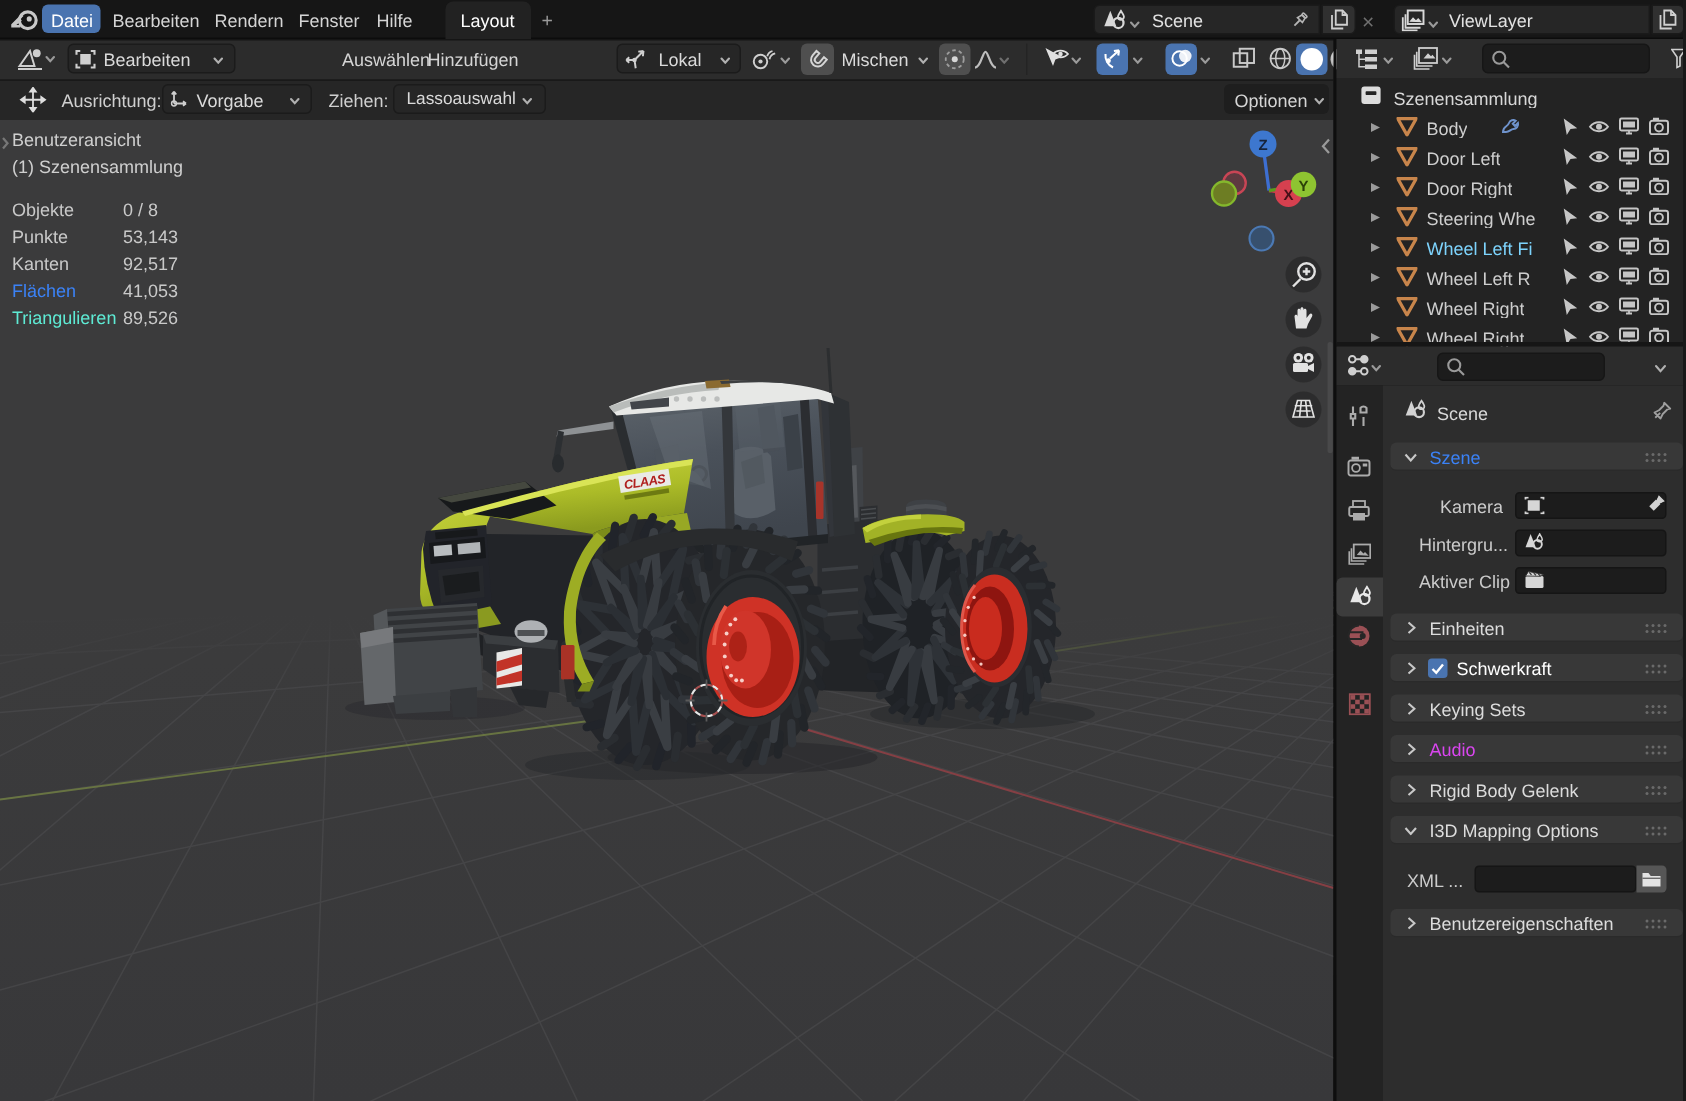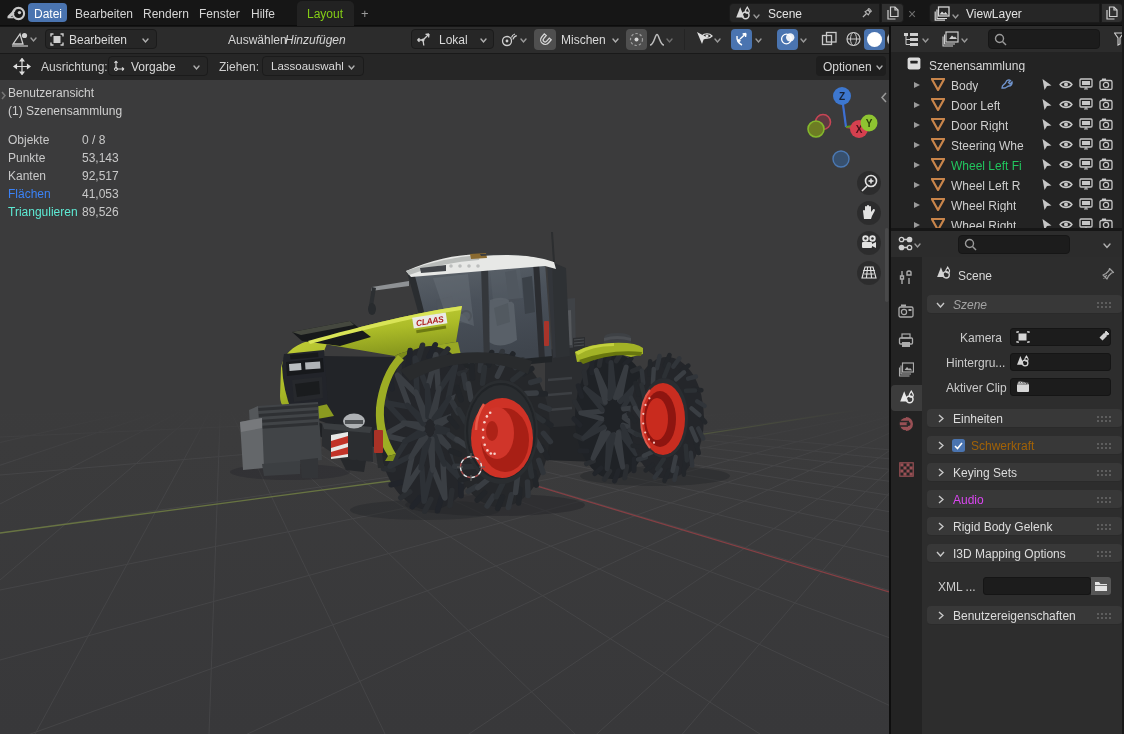--- a/index.html
+++ b/index.html
@@ -16,21 +16,21 @@
 <path d="M1 13 L8 6 M1.5 13.5 L7 9" stroke="#c8c8c8" stroke-width="1.8" fill="none"></path>
 <path d="M0.5 13.5 L6.5 13.5" stroke="#c8c8c8" stroke-width="1.6"></path>
 </svg>
 <div class="a" style="left:28px;top:3px;width:39px;height:19px;background:#4a74b0;border-radius:4px"></div>
 <div class="t" style="left:34px;top:8px;font-size:12px;color:#fff;">Datei</div>
 <div class="t" style="left:75px;top:8px;font-size:12px;color:#d5d5d5;">Bearbeiten</div>
 <div class="t" style="left:143px;top:8px;font-size:12px;color:#d5d5d5;">Rendern</div>
 <div class="t" style="left:199px;top:8px;font-size:12px;color:#d5d5d5;">Fenster</div>
 <div class="t" style="left:251px;top:8px;font-size:12px;color:#d5d5d5;">Hilfe</div>
 <div class="a" style="left:297px;top:1px;width:57px;height:25px;background:#222222;border-radius:5px 5px 0 0"></div>
-<div class="t" style="left:307px;top:8px;font-size:12px;color:#84cc16;">Layout</div>
+<div class="t" style="left:307px;top:8px;font-size:12px;color:#ffffff;">Layout</div>
 <div class="t" style="left:361px;top:7px;font-size:13px;color:#9a9a9a;">+</div>
 <div class="a" style="left:729px;top:3px;width:151px;height:20px;background:#262626;border-radius:4px 0 0 4px;border:1px solid #1a1a1a"></div>
 <svg class="a" style="left:735px;top:6px" width="16.0" height="15.0" viewBox="0 0 16 15">
       <path d="M5.2 1.2 L9.2 11.5 L1.2 11.5 Z" fill="#d8d8d8"></path>
       <circle cx="10.6" cy="9.3" r="3.4" fill="none" stroke="#d8d8d8" stroke-width="1.5"></circle>
       <path d="M12.3 1.2 C13.6 3.2 14.3 4.2 14.3 5.2 A2 2 0 0 1 10.3 5.2 C10.3 4.2 11 3.2 12.3 1.2 Z" fill="none" stroke="#d8d8d8" stroke-width="1.2"></path>
     </svg>
 <svg class="a" style="left:753px;top:14px" width="7" height="5">
       <path d="M1 1 L3.5 3.8500000000000005 L6 1" stroke="#9a9a9a" stroke-width="1.4" fill="none" stroke-linecap="round"></path>
     </svg>
@@ -78,21 +78,21 @@
 <svg class="a" style="left:50px;top:33px" width="14" height="13" viewBox="0 0 14 13">
 <rect x="3.5" y="3" width="7" height="7" fill="#cfcfcf"></rect>
 <path d="M1 3.5 L1 1 L3.5 1 M10.5 1 L13 1 L13 3.5 M13 9.5 L13 12 L10.5 12 M3.5 12 L1 12 L1 9.5" stroke="#cfcfcf" stroke-width="1.4" fill="none"></path>
 </svg>
 <div class="t" style="left:69px;top:34px;font-size:12px;color:#dadada;">Bearbeiten</div>
 <svg class="a" style="left:142px;top:38px" width="7" height="5">
       <path d="M1 1 L3.5 3.8500000000000005 L6 1" stroke="#b0b0b0" stroke-width="1.4" fill="none" stroke-linecap="round"></path>
     </svg>
 <div class="t" style="left:164px;top:34px;font-size:12px;color:#d5d5d5;margin-top:24px;">Ansicht</div>
 <div class="t" style="left:228px;top:34px;font-size:12px;color:#d5d5d5;">Auswählen</div>
-<div class="t" style="left:285px;top:34px;font-size:12px;color:#d5d5d5;font-style:italic;">Hinzufügen</div>
+<div class="t" style="left:285px;top:34px;font-size:12px;color:#d5d5d5;">Hinzufügen</div>
 <div class="t" style="left:356px;top:34px;font-size:12px;color:#d5d5d5;margin-top:48px;">Objekt</div>
 <div class="a" style="left:411px;top:29px;width:83px;height:20px;background:#262626;border-radius:4px;border:1px solid #1b1b1b"></div>
 <svg class="a" style="left:416px;top:32px" width="16" height="15" viewBox="0 0 16 15">
 <path d="M7 8 L13 2 M13 2 L9.5 2.4 M13 2 L12.6 5.5 M7 8 L1.5 8 M1.5 8 L3.5 6.2 M1.5 8 L3.5 9.8 M7 8 L7.8 13.5" stroke="#cfcfcf" stroke-width="1.3" fill="none"></path>
 <circle cx="7" cy="8" r="1.5" fill="#cfcfcf"></circle>
 </svg>
 <div class="t" style="left:439px;top:34px;font-size:12px;color:#dadada;">Lokal</div>
 <svg class="a" style="left:480px;top:38px" width="7" height="5">
       <path d="M1 1 L3.5 3.8500000000000005 L6 1" stroke="#b0b0b0" stroke-width="1.4" fill="none" stroke-linecap="round"></path>
     </svg>
@@ -740,21 +740,21 @@
       <rect x="1" y="2.5" width="12" height="9" rx="1.5" fill="none" stroke="#c6c6c6" stroke-width="1.3"></rect>
       <circle cx="7" cy="7" r="2.6" fill="none" stroke="#c6c6c6" stroke-width="1.3"></circle>
       <rect x="3" y="0.5" width="4" height="2" fill="#c6c6c6"></rect>
     </svg>
 <svg class="a" style="left:913px;top:161px" width="8" height="8" viewBox="0 0 8 8">
       <path d="M1 1 L7 4 L1 7 Z" fill="#9a9a9a"></path>
     </svg>
 <svg class="a" style="left:931px;top:158px" width="14" height="13" viewBox="0 0 14 13">
       <path d="M7 12 L0.8 1 L13.2 1 Z" fill="none" stroke="#c8854b" stroke-width="2.2" stroke-linejoin="round"></path>
     </svg>
-<div class="t" style="left:951px;top:160px;font-size:12px;color:#22c55e;max-width:84px;overflow:hidden">Wheel Left Fi</div>
+<div class="t" style="left:951px;top:160px;font-size:12px;color:#7dd3fc;max-width:84px;overflow:hidden">Wheel Left Fi</div>
 <svg class="a" style="left:1041px;top:158px" width="12" height="13" viewBox="0 0 12 13">
       <path d="M1.5 1 L10.5 7.5 L6 8 L3.5 12 Z" fill="#c6c6c6"></path>
     </svg>
 <svg class="a" style="left:1059px;top:159px" width="14" height="11" viewBox="0 0 14 11">
       <path d="M1 5.5 C4 1.5 10 1.5 13 5.5 C10 9.5 4 9.5 1 5.5 Z" fill="none" stroke="#c6c6c6" stroke-width="1.3"></path>
       <circle cx="7" cy="5.5" r="2" fill="#c6c6c6"></circle>
     </svg>
 <svg class="a" style="left:1079px;top:158px" width="14" height="12" viewBox="0 0 14 12">
       <rect x="1" y="1" width="12" height="8" rx="1" fill="none" stroke="#c6c6c6" stroke-width="1.3"></rect>
       <rect x="3" y="3" width="8" height="4" fill="#c6c6c6"></rect>
@@ -912,21 +912,21 @@
       <path d="M12.3 1.2 C13.6 3.2 14.3 4.2 14.3 5.2 A2 2 0 0 1 10.3 5.2 C10.3 4.2 11 3.2 12.3 1.2 Z" fill="none" stroke="#d2d2d2" stroke-width="1.2"></path>
     </svg>
 <div class="t" style="left:958px;top:270px;font-size:12px;color:#d8d8d8;">Scene</div>
 <svg class="a" style="left:1102px;top:267px" width="13" height="13" viewBox="0 0 13 13">
 <path d="M7.5 1.5 L11.5 5.5 L9.5 6 L6.5 9 L5 12 L1 8 L4 6.5 L7 3.5 Z M4.8 8.2 L1.5 11.5" stroke="#9f9f9f" stroke-width="1.2" fill="none" stroke-linejoin="round"></path>
 </svg>
 <div class="a" style="left:927px;top:295px;width:195px;height:19px;background:#383838;border-radius:4px;border-bottom:1px solid #2a2a2a"></div>
     <svg class="a" style="left:936px;top:302px" width="9" height="6" viewBox="0 0 9 6">
       <path d="M1 1 L4.5 5 L8 1" stroke="#c8c8c8" stroke-width="1.4" fill="none"></path>
     </svg>
-    <div class="t" style="left:953px;top:299px;font-size:12px;color:#a3a3a3;font-style:italic;">Szene</div>
+    <div class="t" style="left:953px;top:299px;font-size:12px;color:#3b82f6;">Szene</div>
     <svg class="a" style="left:1096px;top:301px" width="16" height="8" viewBox="0 0 16 8">
       <circle cx="2" cy="2" r="1" fill="#6a6a6a"></circle>
       <circle cx="6" cy="2" r="1" fill="#6a6a6a"></circle>
       <circle cx="10" cy="2" r="1" fill="#6a6a6a"></circle>
       <circle cx="14" cy="2" r="1" fill="#6a6a6a"></circle>
       <circle cx="2" cy="6" r="1" fill="#6a6a6a"></circle>
       <circle cx="6" cy="6" r="1" fill="#6a6a6a"></circle>
       <circle cx="10" cy="6" r="1" fill="#6a6a6a"></circle>
       <circle cx="14" cy="6" r="1" fill="#6a6a6a"></circle>
     </svg>
@@ -970,21 +970,21 @@
       <circle cx="14" cy="6" r="1" fill="#6a6a6a"></circle>
     </svg>
 <div class="a" style="left:927px;top:436px;width:195px;height:19px;background:#383838;border-radius:4px;border-bottom:1px solid #2a2a2a"></div>
     <svg class="a" style="left:938px;top:441px" width="6" height="9" viewBox="0 0 6 9">
       <path d="M1 1 L5 4.5 L1 8" stroke="#c8c8c8" stroke-width="1.4" fill="none"></path>
     </svg>
     <div class="a" style="left:952px;top:439px;width:13px;height:13px;background:#4a74b0;border-radius:2.5px"></div>
     <svg class="a" style="left:954px;top:442px" width="9" height="8" viewBox="0 0 9 8">
       <path d="M1 4 L3.5 6.5 L8 1" stroke="#fff" stroke-width="1.6" fill="none"></path>
     </svg>
-    <div class="t" style="left:971px;top:440px;font-size:12px;color:#a16207;">Schwerkraft</div>
+    <div class="t" style="left:971px;top:440px;font-size:12px;color:#ffffff;">Schwerkraft</div>
     <svg class="a" style="left:1096px;top:442px" width="16" height="8" viewBox="0 0 16 8">
       <circle cx="2" cy="2" r="1" fill="#6a6a6a"></circle>
       <circle cx="6" cy="2" r="1" fill="#6a6a6a"></circle>
       <circle cx="10" cy="2" r="1" fill="#6a6a6a"></circle>
       <circle cx="14" cy="2" r="1" fill="#6a6a6a"></circle>
       <circle cx="2" cy="6" r="1" fill="#6a6a6a"></circle>
       <circle cx="6" cy="6" r="1" fill="#6a6a6a"></circle>
       <circle cx="10" cy="6" r="1" fill="#6a6a6a"></circle>
       <circle cx="14" cy="6" r="1" fill="#6a6a6a"></circle>
     </svg>

